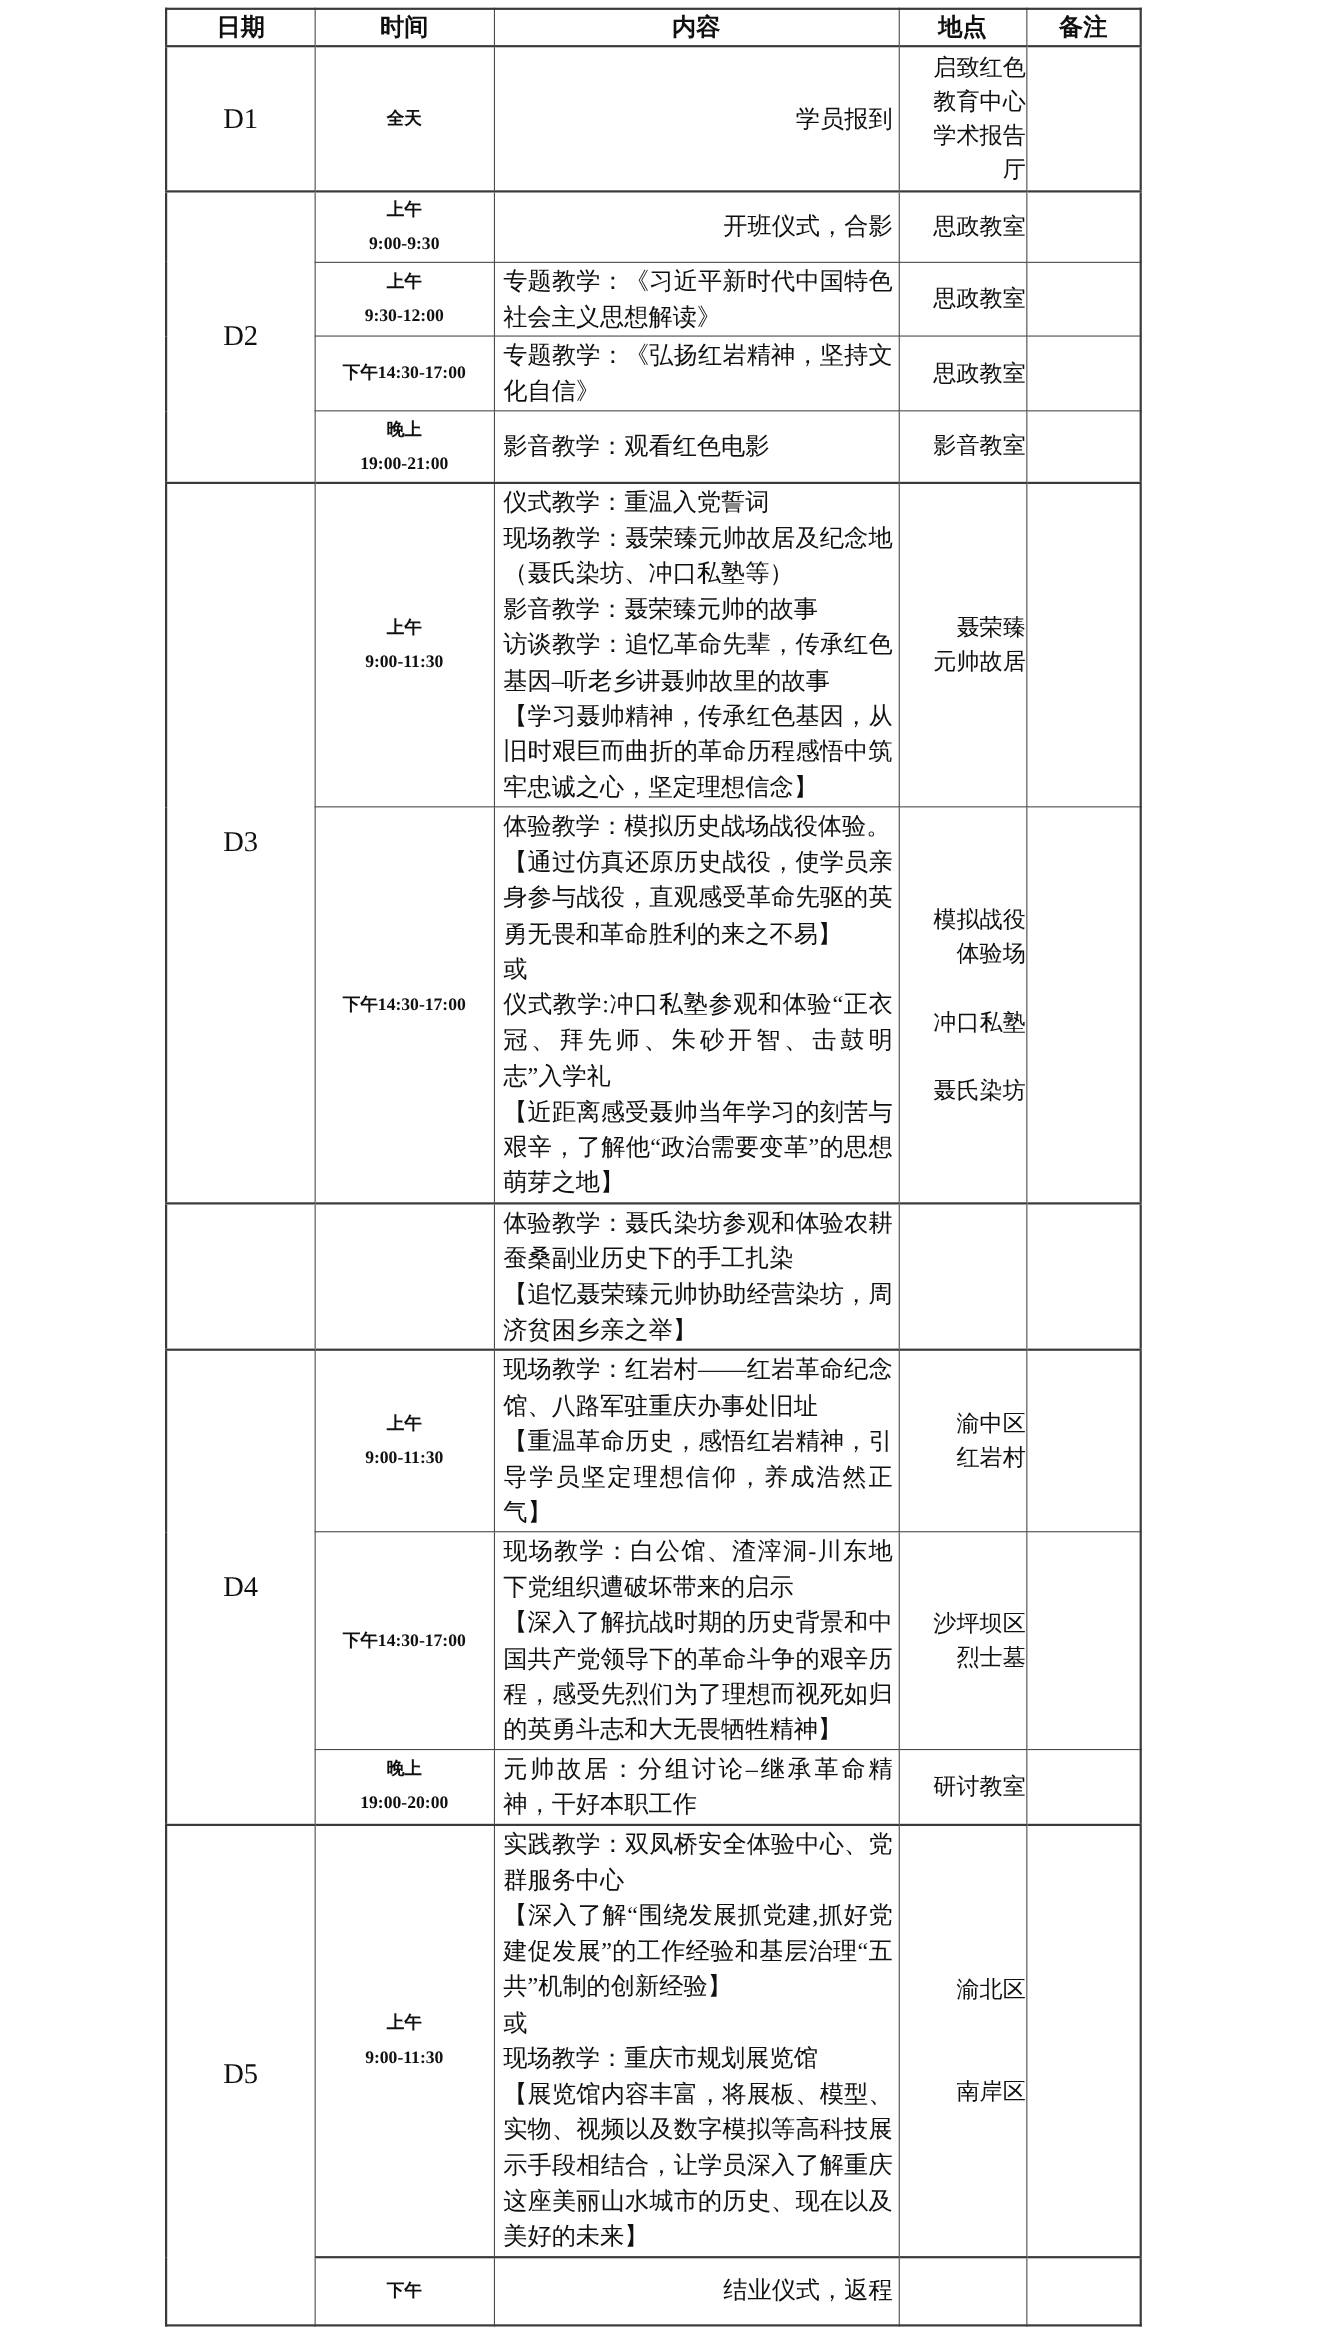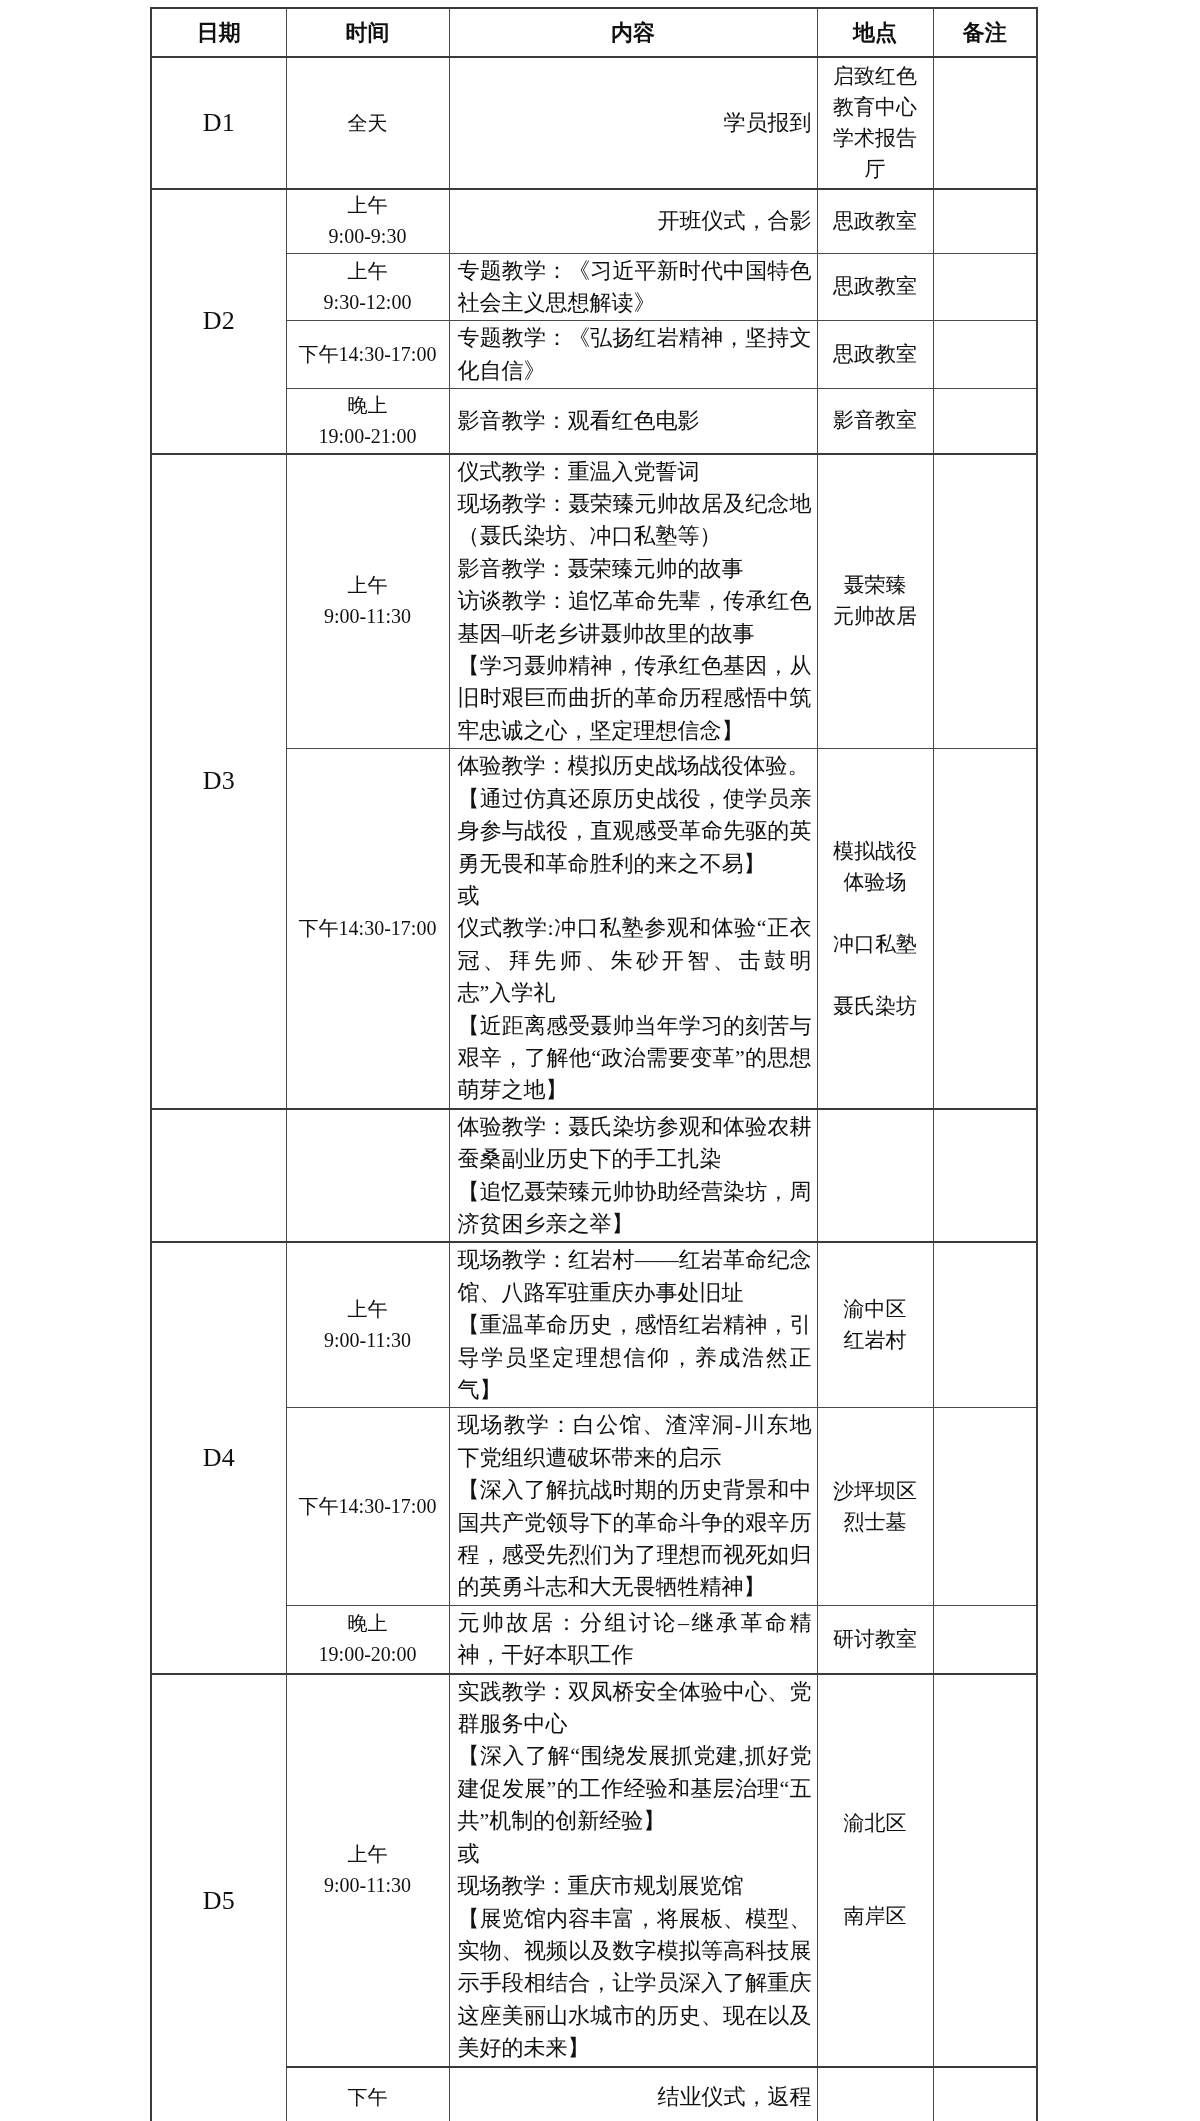--- a/index.html
+++ b/index.html
@@ -40,34 +40,35 @@
   }
   tr.gs > td { border-top: 2px solid #3a3a3a; }
   td.date {
     text-align: center;
     vertical-align: middle;
     font-size: 26px;
   }
   td.time {
     text-align: center;
     vertical-align: middle;
-    font-size: 20px;
+    font-size: 16px;
     line-height: 31px;
+    font-weight: bold;
   }
   td.time .line { white-space: nowrap; }
   td.content {
     vertical-align: middle;
     font-size: 22px;
     line-height: 32.4px;
     padding: 1px 5px 1px 8px;
   }
   td.content .para { text-align: justify; }
   td.content.center .para { text-align: right; }
   td.loc {
-    text-align: center;
+    text-align: right;
     vertical-align: middle;
     font-size: 21px;
     line-height: 31px;
   }
   td.loc .line { white-space: nowrap; }
   td.note {
     text-align: center;
     vertical-align: middle;
     font-size: 21px;
   }
@@ -79,21 +80,21 @@
 <div class="page">
   <table class="schedule">
     <colgroup>
       <col style="width:135px">
       <col style="width:163px">
       <col style="width:368px">
       <col style="width:116px">
       <col style="width:104px">
     </colgroup>
     <thead>
-      <tr style="height:49px">
+      <tr style="height:34px">
         <th>日期</th>
         <th>时间</th>
         <th>内容</th>
         <th>地点</th>
         <th>备注</th>
       </tr>
     </thead>
     <tbody>
 
       <tr style="height:132px">

